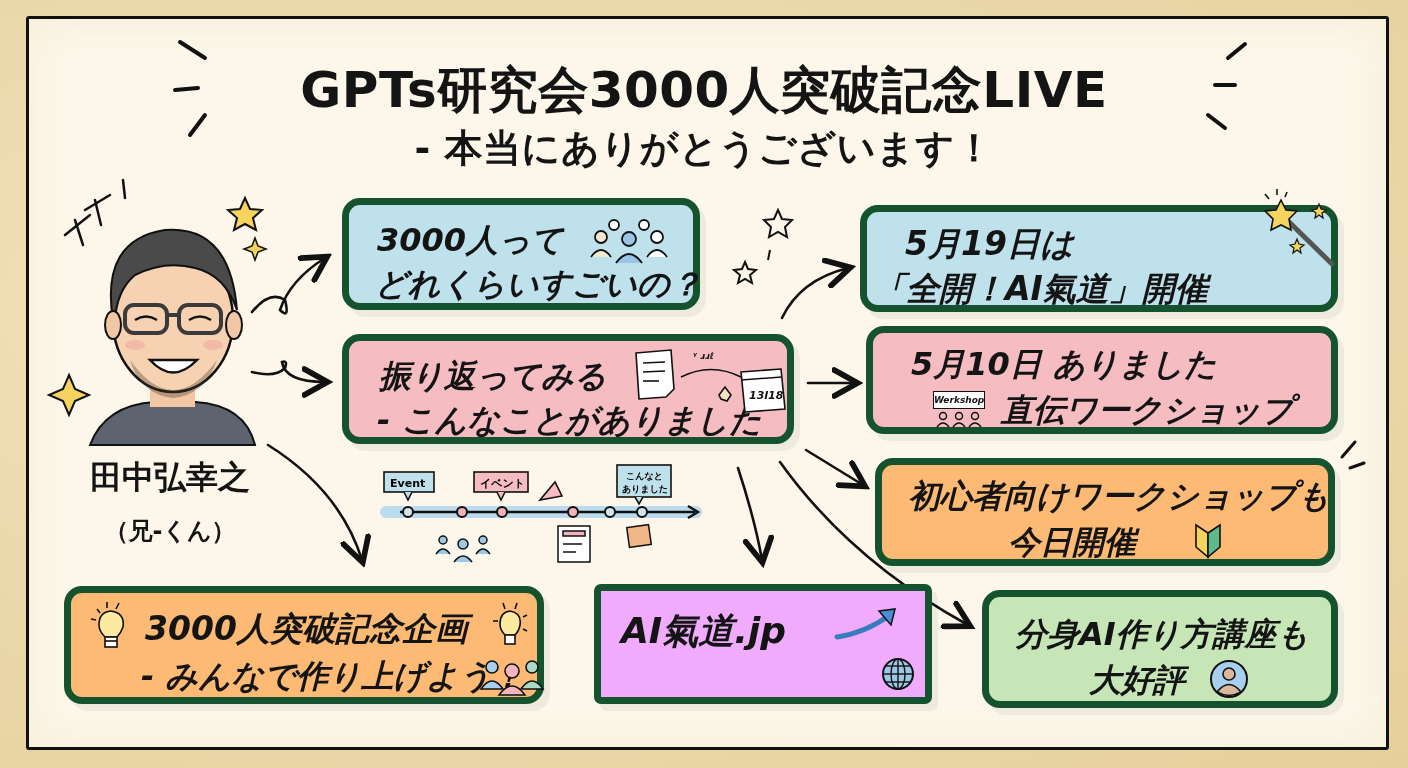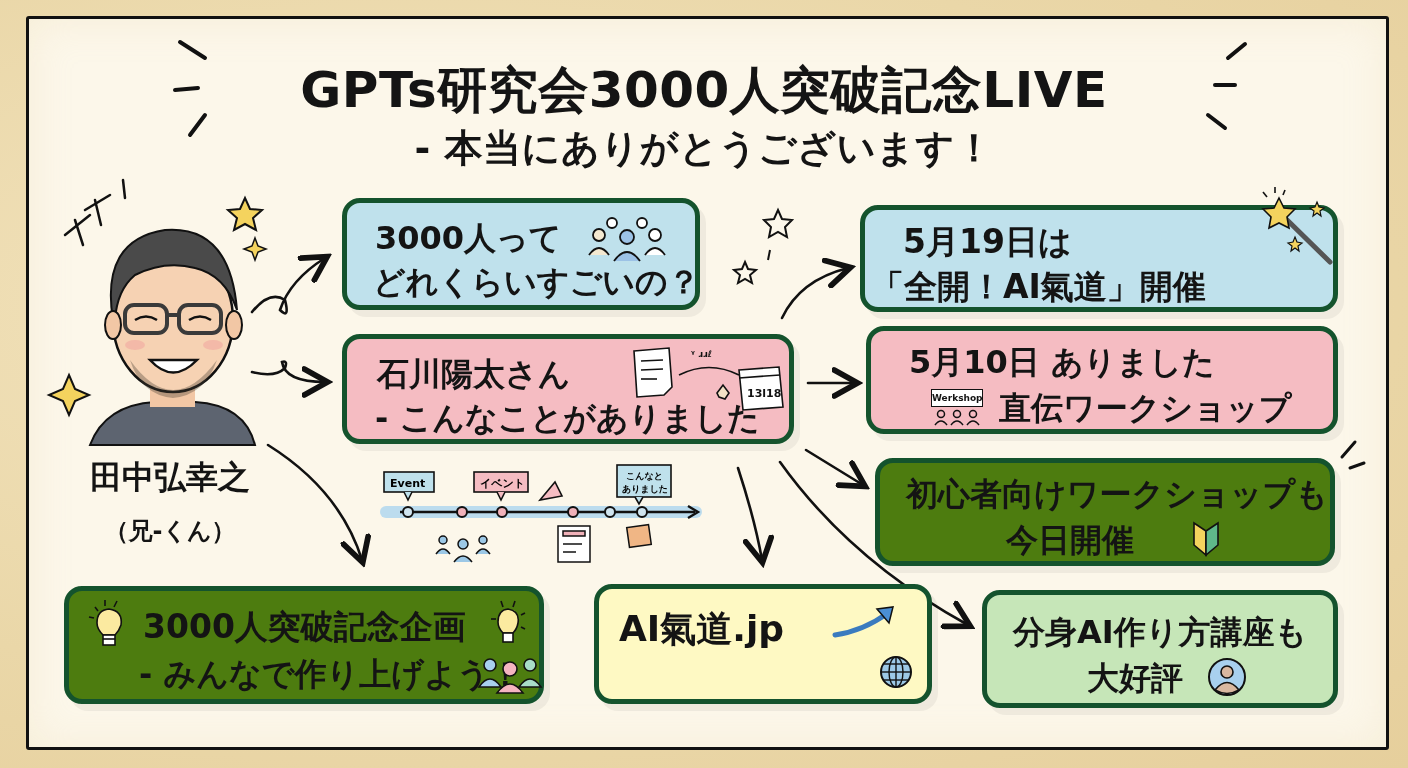--- a/index.html
+++ b/index.html
@@ -5,28 +5,28 @@
   html,body{margin:0;padding:0;}
   body{width:1408px;height:768px;overflow:hidden;position:relative;
     background:radial-gradient(ellipse at 30% 40%, #f3e4bf 0%, #ead7a8 60%, #e6cf9c 100%);
     font-family:"DejaVu Sans","Liberation Sans",sans-serif;color:#141414;}
   .frame{position:absolute;left:26px;top:16px;width:1357px;height:728px;
     background:#fcf7ea;border:3px solid #111;border-radius:3px;
     box-shadow:inset 0 0 40px rgba(230,210,160,.25);}
   .title{position:absolute;left:0;width:1408px;text-align:center;font-weight:bold;letter-spacing:0.5px;}
   .title.main{top:60px;font-size:50px;line-height:60px;}
   .title.sub{top:125px;font-size:38px;line-height:46px;}
-  .card{position:absolute;border:5px solid #14532d;border-radius:18px;box-sizing:border-box;
-    font-weight:bold;box-shadow:6px 7px 0 rgba(0,0,0,.05);}
+  .card{position:absolute;border:7px solid #14532d;border-radius:18px;box-sizing:border-box;
+    font-weight:bold;box-shadow:6px 7px 0 rgba(0,0,0,.05);font-style:italic;}
   .card .line{position:absolute;white-space:nowrap;}
   .blue{background:#bfe1ec;}
   .pink{background:#f5bcc2;}
-  .yellow{background:#4d7c0f;}
+  .yellow{background:#fdba74;}
   .green{background:#c6e6b8;}
-  .purple{background:#fef9c3;}
+  .purple{background:#f0abfc;border-radius:7px;}
   .abs{position:absolute;}
   svg{overflow:visible;}
   .name{position:absolute;font-weight:bold;text-align:center;}
 </style>
 </head>
 <body>
 
 <div class="frame"></div>
 
 <svg class="abs" style="left:0;top:0" width="1408" height="200">
@@ -138,21 +138,21 @@
         <path d="M2 42 Q12 28 22 42" fill="#f3e8d0"></path>
       <circle cx="40" cy="24" r="7" fill="#9cc2e6"></circle>
         <path d="M27 48 Q40 30 53 48" fill="#9cc2e6"></path>
       <circle cx="68" cy="22" r="6" fill="#fff"></circle>
         <path d="M58 42 Q68 28 78 42" fill="#fff"></path>
     </g>
   </svg>
 </div>
 
 <div class="card pink" style="left:342px;top:334px;width:452px;height:110px;">
-  <div class="line" style="left:30px;top:14px;font-size:32px;">石川陽太さん</div>
+  <div class="line" style="left:30px;top:14px;font-size:32px;">振り返ってみる</div>
   <div class="line" style="left:28px;top:58px;font-size:32px;">- こんなことがありました</div>
   <svg class="abs" style="left:282px;top:6px" width="160" height="70">
     <g stroke="#111" stroke-width="1.6" fill="#fff">
       <path d="M5 6 L40 3 L43 42 L35 50 L8 52 Z"></path>
       <line x1="12" y1="16" x2="34" y2="15"></line>
         <line x1="12" y1="25" x2="34" y2="24"></line>
         <line x1="12" y1="34" x2="28" y2="34"></line>
       <path d="M50 30 Q80 15 110 30" fill="none"></path>
       <text x="62" y="12" font-size="9" fill="#111" stroke="none">ᵞ ɹɹℓ</text>
       <path d="M88 48 l6 -8 6 8 -4 6 -6 -2z" fill="#f3e2c5"></path>

